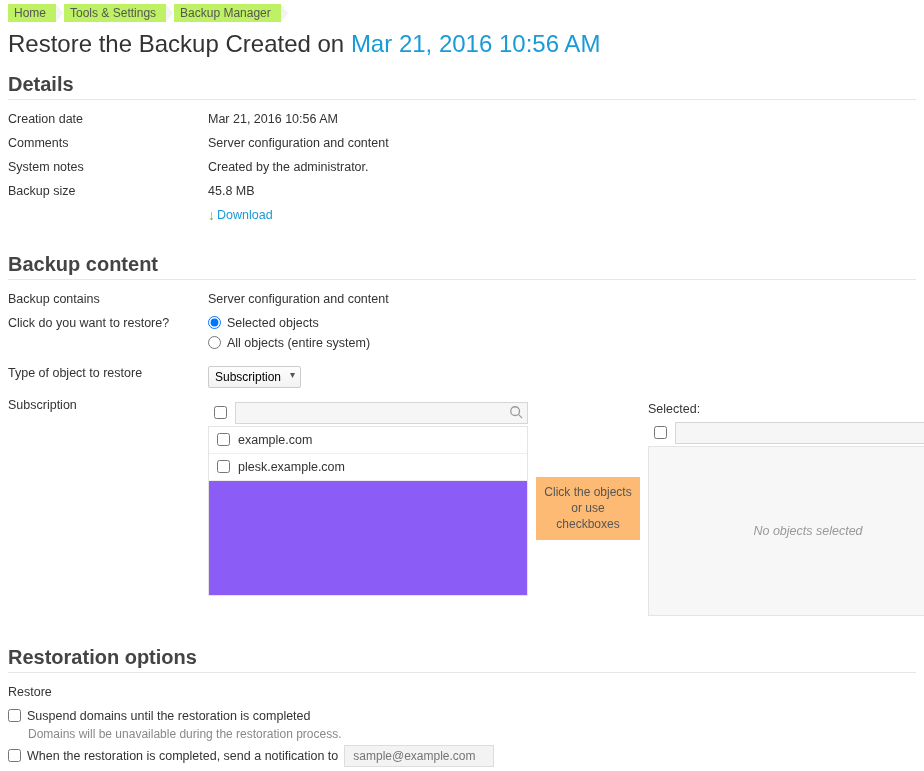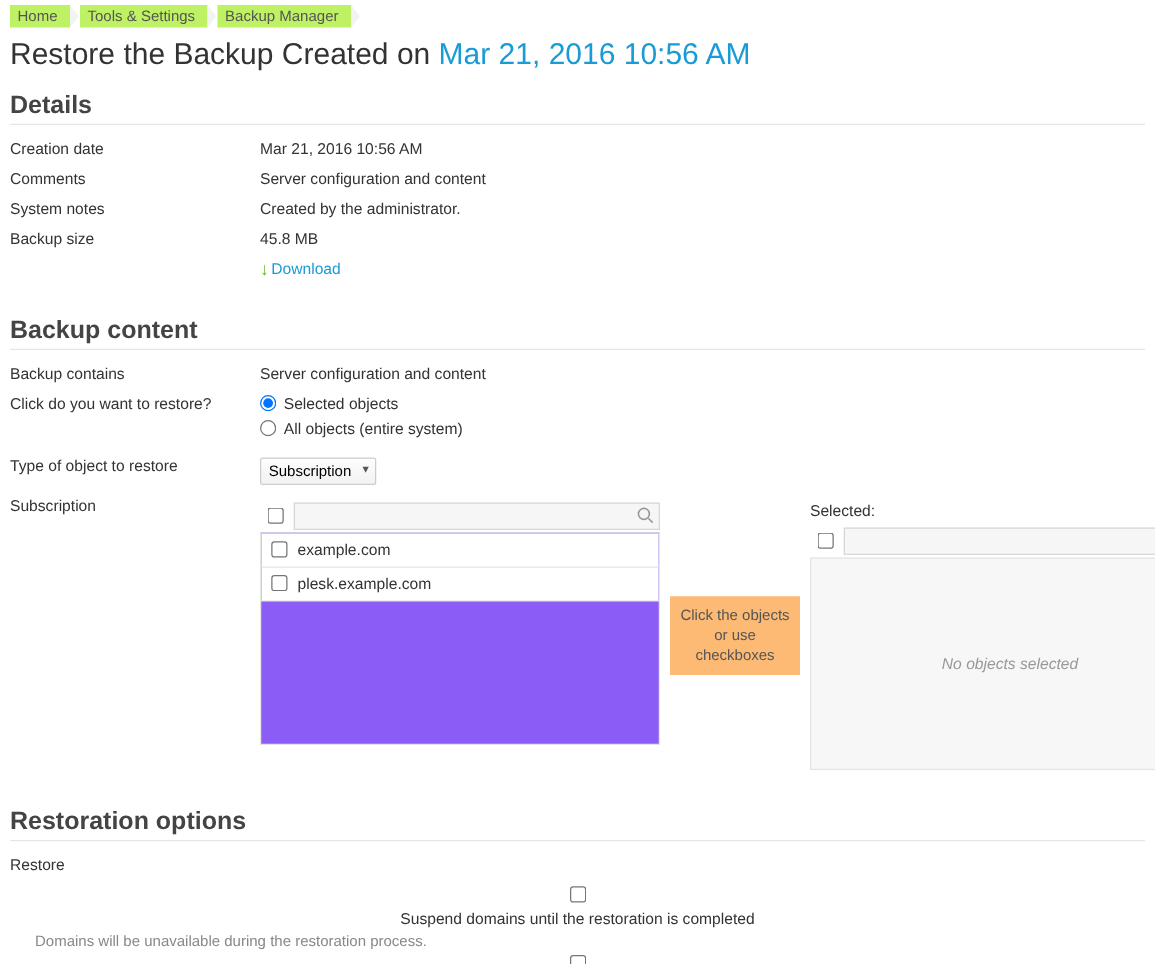--- a/index.html
+++ b/index.html
@@ -198,21 +198,20 @@
     width: 100%;
     line-height: 1.3;
   }
 
   .checkbox-row {
     display: flex;
     align-items: center;
     gap: 6px;
     margin-bottom: 4px;
     font-size: 12.5px;
-    flex-direction: column;
   }
   .help-text {
     color: #888;
     font-size: 12px;
     margin-left: 20px;
     margin-bottom: 4px;
   }
   .notify-input {
     border: 1px solid #ddd;
     background: #f3f3f3;

